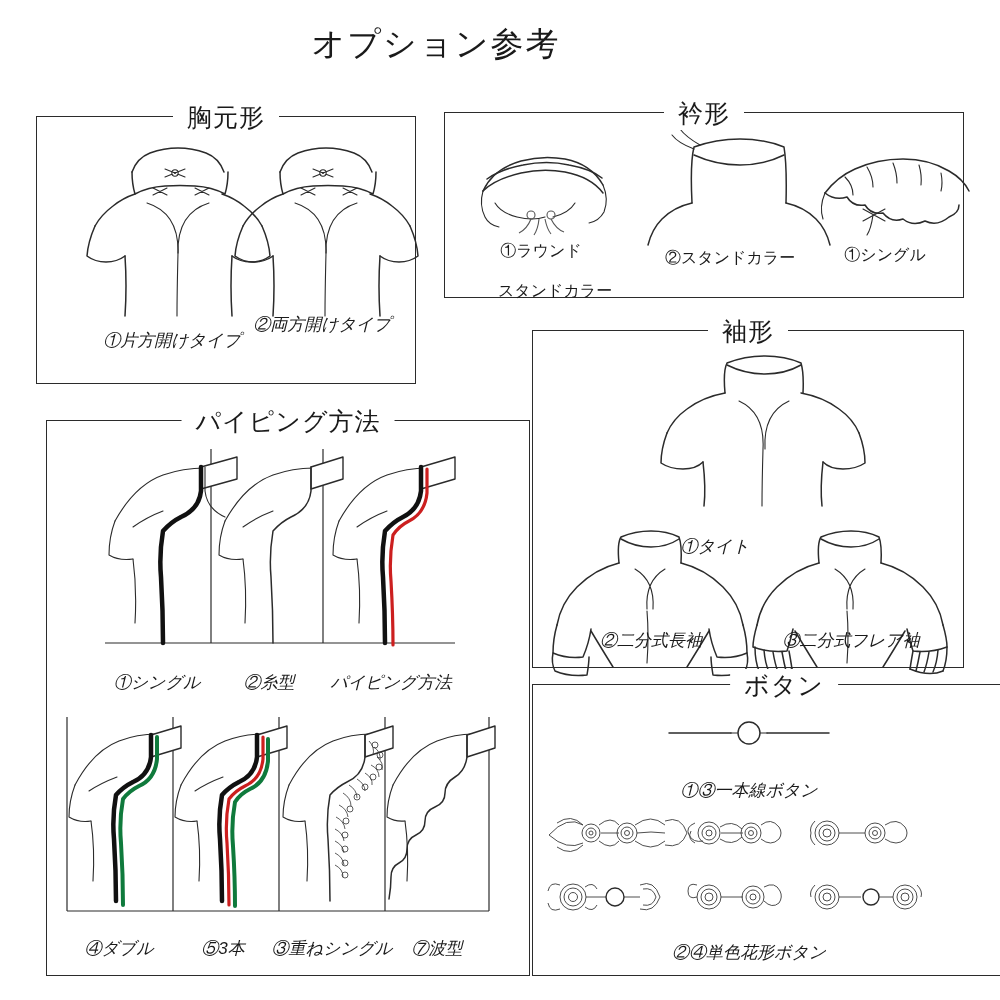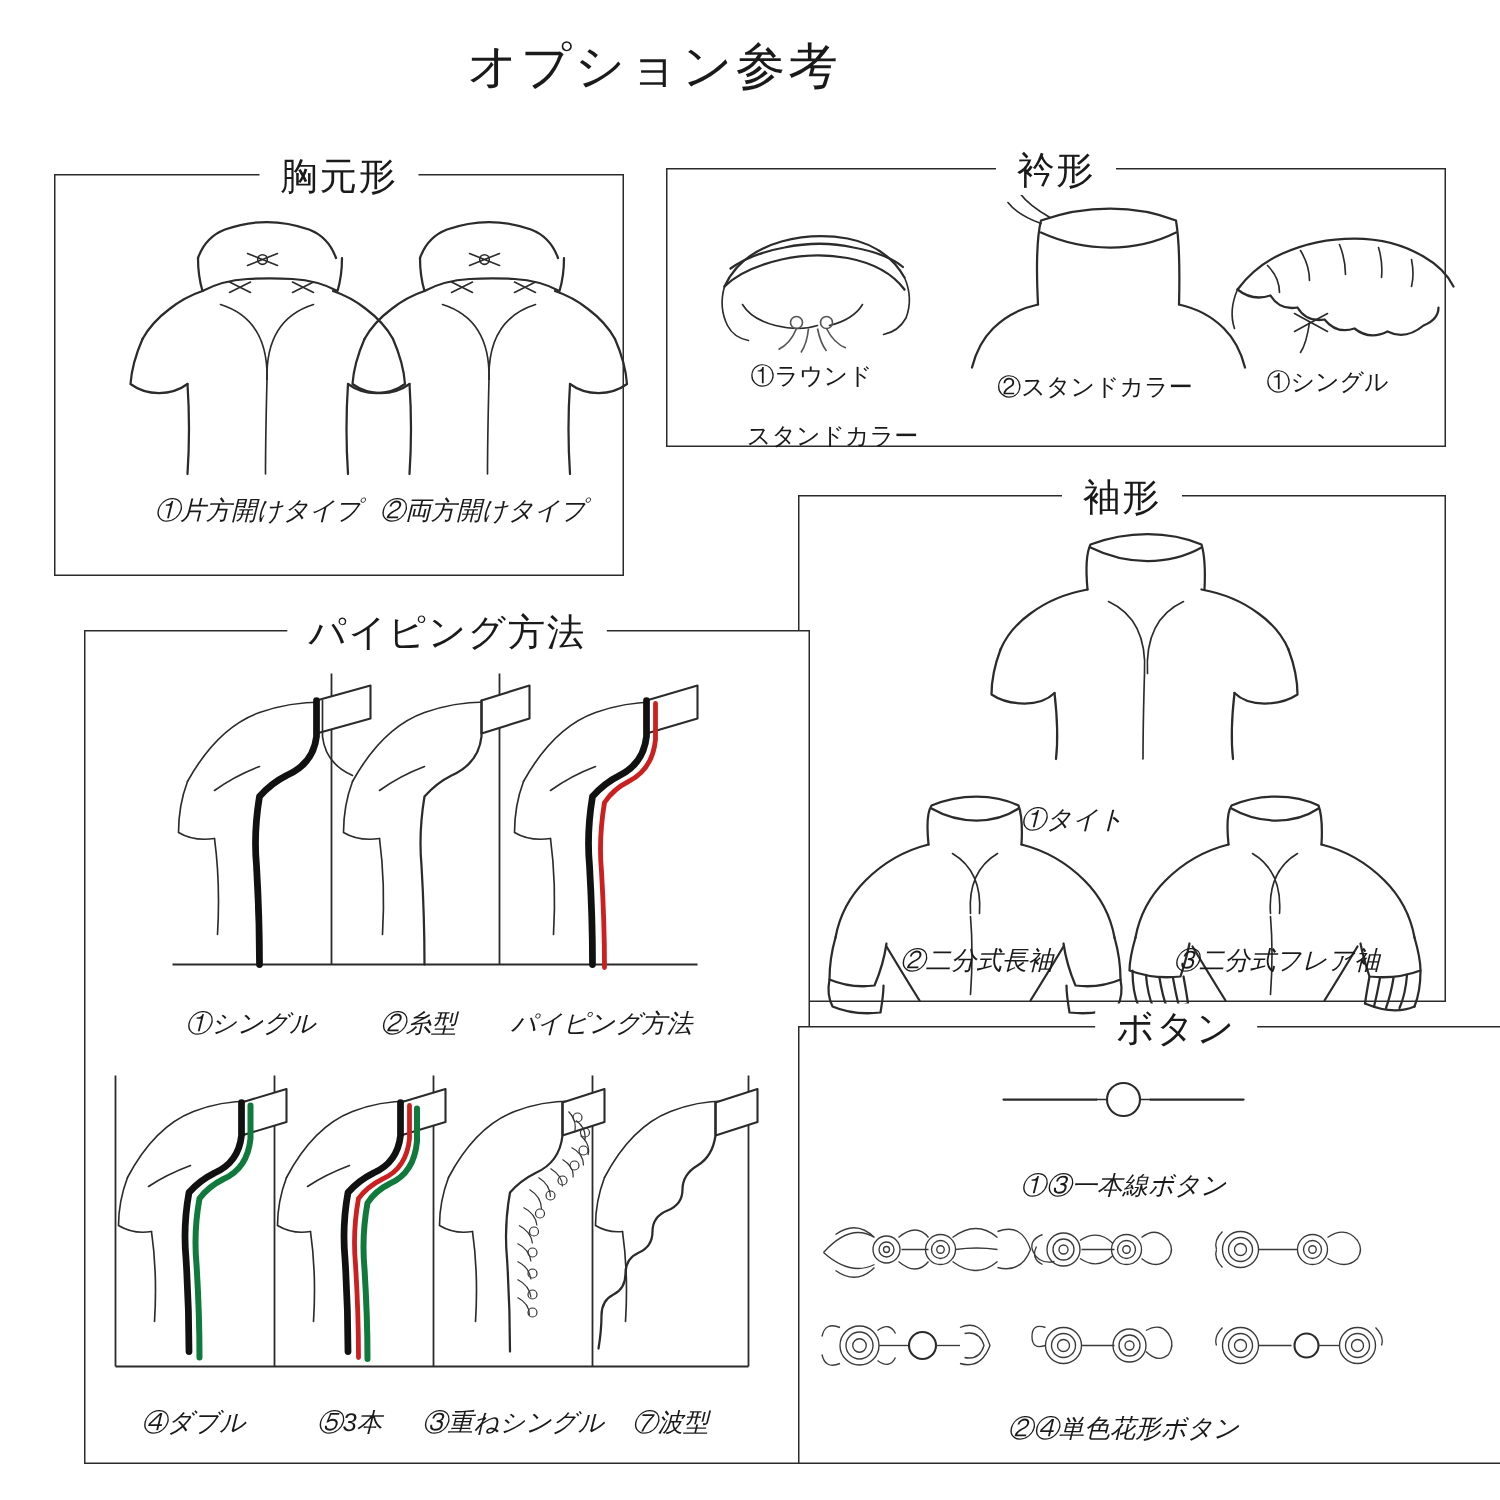--- a/index.html
+++ b/index.html
@@ -106,21 +106,21 @@
       <path class="ln-thin" d="M110 86 q32 10 31 50 q-1 40 -1 63"></path>
       <path class="ln-thin" d="M172 86 q-32 10 -31 50"></path>
       <path class="ln-thin" d="M128 60 l20 -8 M128 52 l20 8"></path>
       <circle class="ln-thin" cx="138" cy="56" r="3.2"></circle>
       <path class="ln-thin" d="M116 78 l14 -7 M116 71 l14 7"></path>
       <path class="ln-thin" d="M158 78 l14 -7 M158 71 l14 7"></path>
     </g>
   </svg>
 
   <div class="cap big center" style="left:135px; top:212px;">①片方開けタイプ</div>
-  <div class="cap big center" style="left:285px; top:212px;">②両方開けタイプ</div>
+  <div class="cap big center" style="left:285px; top:196px;">②両方開けタイプ</div>
 </div>
 
 <div class="panel" style="left:444px; top:112px; width:520px; height:186px;">
   <div class="panel-title">衿形</div>
 
   <svg width="520" height="186" viewBox="0 0 520 186">
 
     <g transform="translate(20,20)">
       <path class="ln" d="M18 58 q10 -22 38 -30 q22 -6 44 -2 q26 5 38 26"></path>
       <path class="ln" d="M18 58 q12 -12 38 -18 q22 -5 44 -1 q26 5 38 21"></path>
@@ -208,21 +208,21 @@
       <path class="ln-thin" d="M84 42 q20 12 18 40 M114 42 q-20 12 -18 40"></path>
       <path class="ln-thin" d="M96 84 q2 24 0 52"></path>
     </g>
   </svg>
 
   <div class="cap big center" style="left:182px; top:204px;">①タイト</div>
   <div class="cap big center" style="left:118px; top:298px;">②二分式長袖</div>
   <div class="cap big center" style="left:318px; top:298px;">③二分式フレア袖</div>
 </div>
 
-<div class="panel" style="left:56px; top:420px; width:484px; height:556px;">
+<div class="panel" style="left:46px; top:420px; width:484px; height:556px;">
   <div class="panel-title">パイピング方法</div>
 
   <svg width="462" height="556" viewBox="0 0 462 556">
 
     <line class="divider" x1="58" y1="222" x2="408" y2="222"></line>
     <line class="divider" x1="164" y1="28" x2="164" y2="222"></line>
     <line class="divider" x1="276" y1="28" x2="276" y2="222"></line>
 
     <g transform="translate(58,30)">
       <path class="ln-thin" d="M10 70 q20 -36 48 -46 q20 -7 42 -7 l0 16"></path>

